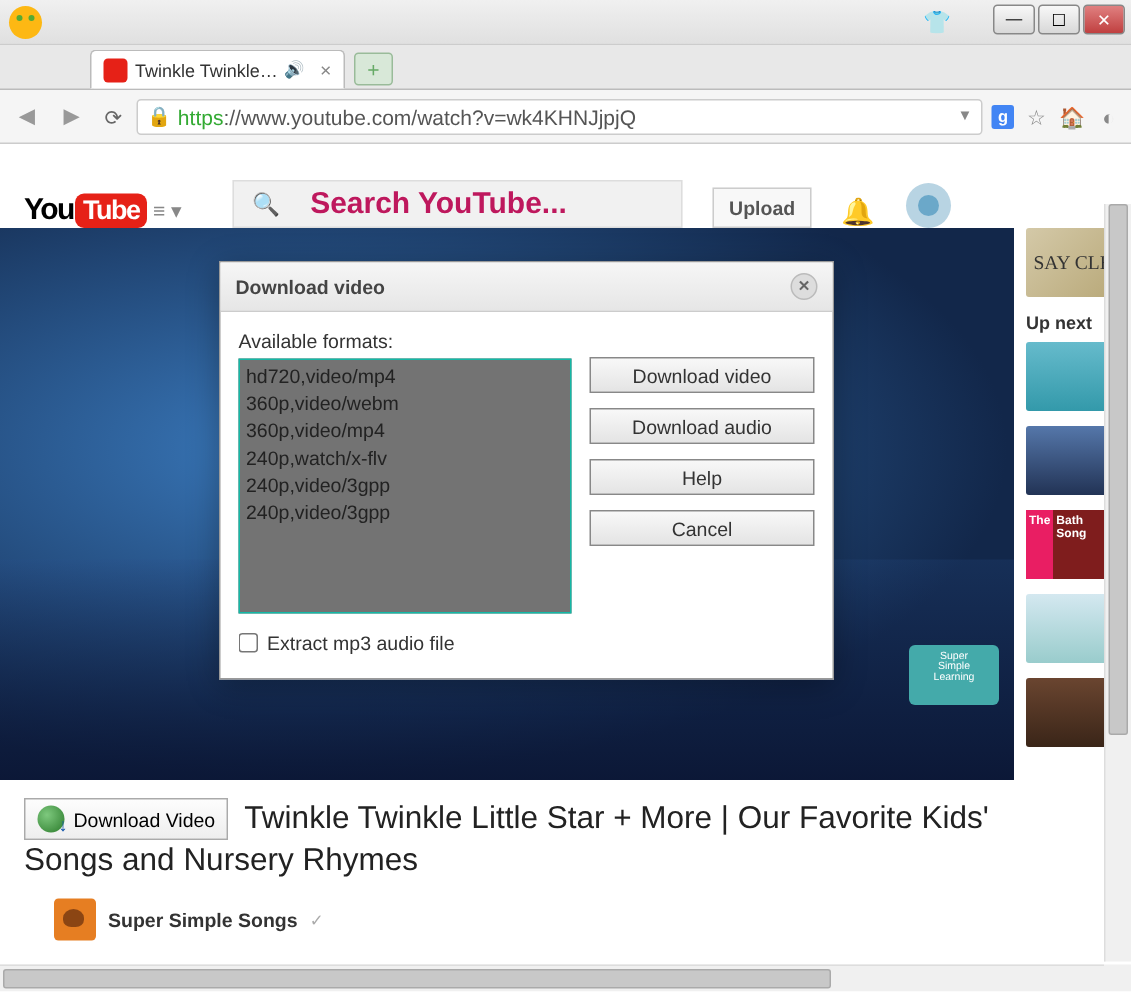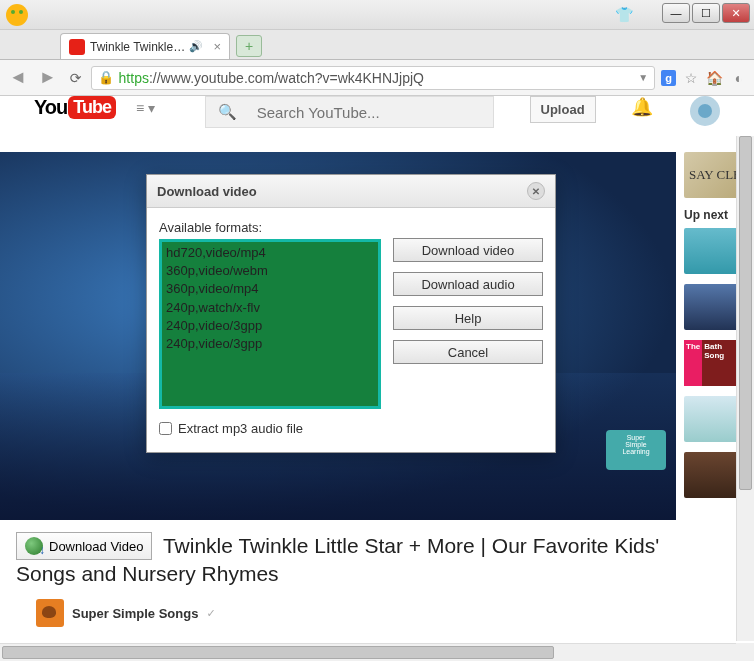--- a/index.html
+++ b/index.html
@@ -31,28 +31,28 @@
 .reload { font-size: 14px; color: #666; padding: 0 4px; }
 .url-field { flex: 1; height: 24px; border: 1px solid #ccc; border-radius: 3px; background: #fff; display: flex; align-items: center; padding: 0 6px; font-size: 14px; }
 .lock { color: #3a3; margin-right: 4px; font-size: 13px; }
 .url-proto { color: #3a3; }
 .url-rest { color: #555; }
 .url-dd { margin-left: auto; color: #888; font-size: 10px; }
 .addr-icon { width: 18px; height: 18px; display: flex; align-items: center; justify-content: center; font-size: 14px; color: #888; }
 .g-icon { background:#4285f4; color:#fff; border-radius:2px; font-size:11px; font-weight:bold; padding:2px 4px; }
 
 
-.yt-header { height: 56px; background: #fff; display: flex; align-items: flex-start; padding: 0 34px; gap: 16px; }
+.yt-header { height: 56px; background: #fff; display: flex; align-items: flex-end; padding: 0 16px; }
 .yt-logo { display: flex; align-items: center; font-weight: bold; }
 .yt-logo-you { color:#000; font-size:20px; letter-spacing:-1px; }
 .yt-logo-tube { background:#e62117; color:#fff; padding:1px 5px; border-radius:6px; font-size:18px; margin-left:1px; letter-spacing:-1px; }
 .guide-btn { color:#888; font-size:14px; padding:4px; }
 .search-wrap { flex:1; max-width: 300px; height: 32px; background:#f1f1f1; border:1px solid #ddd; display:flex; align-items:center; padding:0 12px; margin-left:30px; }
 .search-icon-sp { color:#888; margin-right:20px; font-size:15px; }
-.search-ph { color:#737373; font-size:15px; }
+.search-ph { color:#be185d; font-size:20px;font-weight:bold; }
 .upload-btn { border:1px solid #ccc; background:#f8f8f8; padding:5px 10px; font-size:13px; font-weight:bold; color:#555; margin-left:20px; }
 .bell { color:#888; font-size:18px; margin-left:20px; }
 .avatar { width:30px; height:30px; border-radius:50%; background:#b8d4e3; margin-left:20px; display:flex; align-items:center; justify-content:center; }
 .avatar::after { content:''; width:14px; height:14px; background:#6ba8c9; border-radius:50%; }
 
 
 .content { display:flex; position:relative; height: 490px; }
 .video-col { flex:1; position:relative; }
 .player { background:#000; height: 368px; position:relative; overflow:hidden; }
 .scene { position:absolute; inset:0; background: radial-gradient(ellipse at 30% 40%, #3a7abd 0%, #12274a 70%); }
@@ -90,21 +90,21 @@
 .hthumb { position:absolute; left:2px; top:2px; bottom:2px; width:75%; background:#c8c8c8; border-radius:2px; border:1px solid #aaa; }
 .scroll-corner { position:absolute; right:0; bottom:0; width:18px; height:18px; background:#f0f0f0; }
 
 
 .overlay-dialog { position:absolute; left:146px; top:174px; width:410px; background:#fff; border:1px solid #999; box-shadow:0 4px 20px rgba(0,0,0,0.3); z-index:100; }
 .dlg-title { background:linear-gradient(#f6f6f6,#e6e6e6); border-bottom:1px solid #ccc; padding:7px 10px; font-size:13px; font-weight:bold; color:#444; display:flex; align-items:center; }
 .dlg-close { margin-left:auto; width:18px; height:18px; border:1px solid #bbb; border-radius:50%; background:#ddd; display:flex; align-items:center; justify-content:center; font-size:10px; color:#666; }
 .dlg-body { padding:12px 12px 16px; display:flex; gap:12px; }
 .dlg-left { flex:1; }
 .dlg-label { font-size:13px; color:#333; margin-bottom:4px; }
-.format-list { border:3px solid #14b8a6; height:170px; overflow-y:scroll; font-size:13px; color:#222; padding:2px; background:#15803d; }
+.format-list { border:1px solid #14b8a6; height:170px; overflow-y:scroll; font-size:13px; color:#222; padding:2px; background:#737373; }
 .format-item { padding:0 2px; line-height:1.4; }
 .extract-row { margin-top:12px; display:flex; align-items:center; gap:6px; font-size:13px; color:#333; }
 .dlg-right { width:150px; display:flex; flex-direction:column; gap:10px; padding-top:18px; }
 .dlg-btn { height:24px; border:1px solid #888; background:linear-gradient(#f8f8f8,#e4e4e4); font-size:13px; color:#333; cursor:pointer; }
 </style>
 </head>
 <body>
 
 <div class="window-chrome">
   <div class="emoji-icon"></div>

